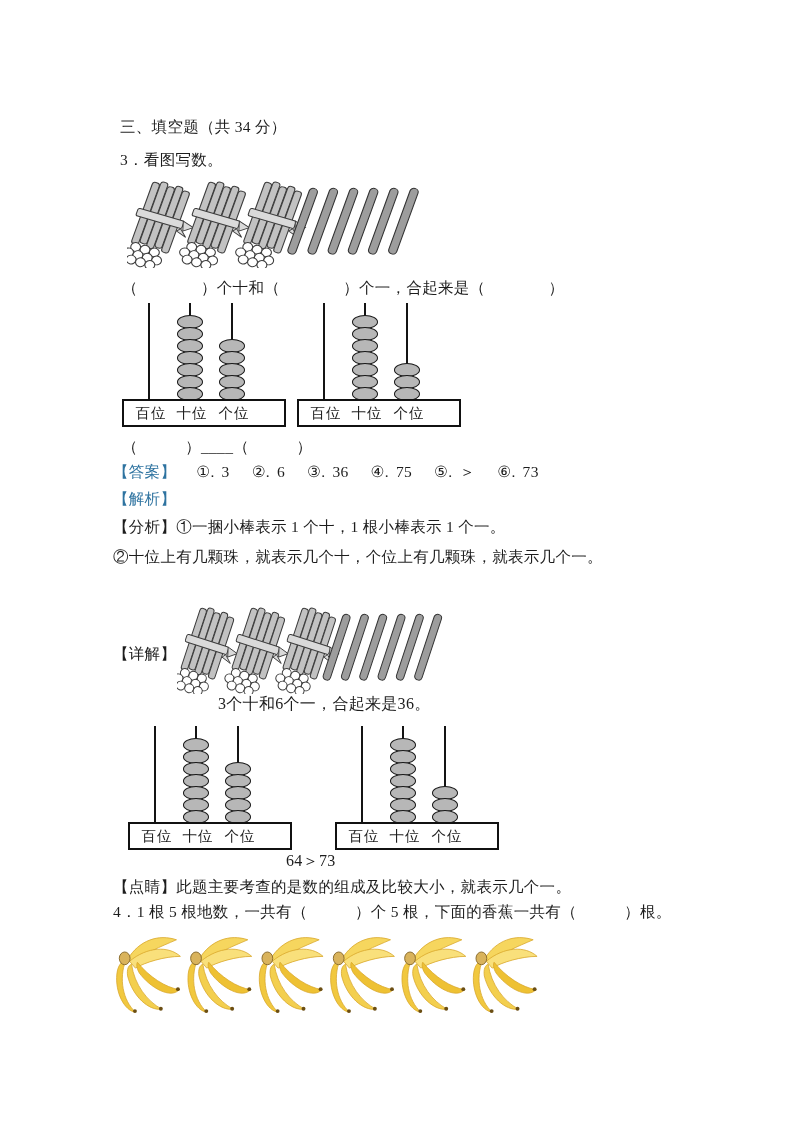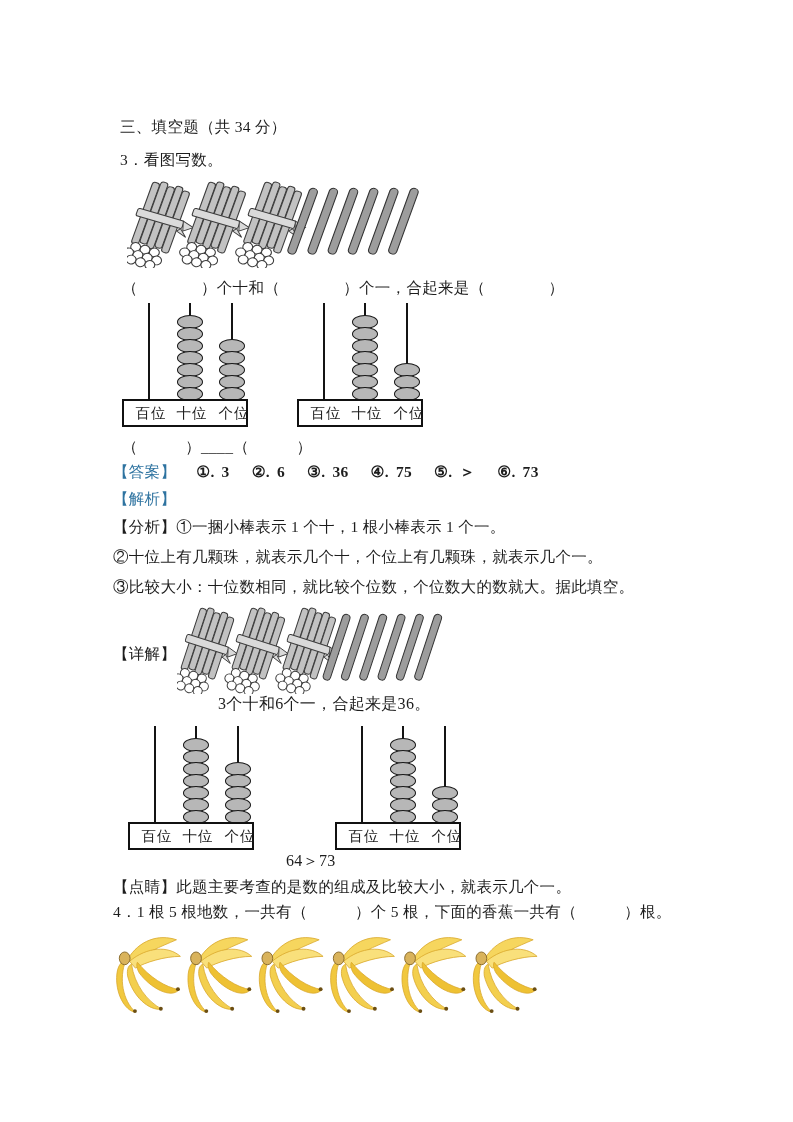--- a/index.html
+++ b/index.html
@@ -4,29 +4,29 @@
 <style>
   html,body{margin:0;padding:0;background:#ffffff;}
   .page{
     position:relative;width:793px;height:1122px;background:#ffffff;overflow:hidden;
     font-family:"Liberation Serif","DejaVu Serif",serif;
     color:#1d1d1d;font-size:15.5px;letter-spacing:.3px;line-height:1.25;
   }
   .abs{position:absolute;white-space:nowrap;}
   .blue{color:var(--label-blue,#2e73a0);}
   .answer-line .answer-label{margin-right:20px;}
-  .ans-item{display:inline-block;margin-right:22px;font-weight:bold;}
+  .ans-item{display:inline-block;margin-right:22px;}
   .ans-item .num{margin-right:7px;}
   
   .abacus{position:absolute;width:140px;height:124px;top:0;}
   .rod{position:absolute;top:0;width:2px;height:96px;background:#141414;}
   .beadcol{position:absolute;bottom:26px;width:26px;}
   .bead{width:26px;height:14px;border-radius:50%;background:var(--bead,#b7b7b7);
         border:1.5px solid #161616;box-sizing:border-box;margin-top:-2px;}
-  .abox{position:absolute;top:96px;left:0;width:126px;height:28px;border:2px solid #111;
+  .abox{position:absolute;top:96px;left:0;width:164px;height:28px;border:2px solid #111;
         box-sizing:border-box;background:#fff;}
   .abox span{position:absolute;top:3px;width:44px;text-align:center;font-size:14.5px;letter-spacing:1px;}
   .caption{font-size:16px;}
 </style>
 </head>
 <body>
 
 <div class="page">
 
   <div class="abs" style="left:120px;top:117px">三、填空题（共 34 分）</div>
@@ -180,21 +180,20 @@
   <div class="abs" style="left:122px;top:437px">（　　　）____（　　　）</div>
 
   <div class="abs answer-line" style="left:113px;top:462px">
     <span class="blue answer-label">【答案】</span><span class="ans-item"><span class="num">①.</span><span>3</span></span><span class="ans-item"><span class="num">②.</span><span>6</span></span><span class="ans-item"><span class="num">③.</span><span>36</span></span><span class="ans-item"><span class="num">④.</span><span>75</span></span><span class="ans-item"><span class="num">⑤.</span><span>＞</span></span><span class="ans-item"><span class="num">⑥.</span><span>73</span></span>
   </div>
 
   <div class="abs blue" style="left:113px;top:489px">【解析】</div>
 
   <div class="abs" style="left:113px;top:517px">【分析】①一捆小棒表示 1 个十，1 根小棒表示 1 个一。</div>
   <div class="abs" style="left:113px;top:547px">②十位上有几颗珠，就表示几个十，个位上有几颗珠，就表示几个一。</div>
-  <div class="abs" style="left:113px;top:577px">③比较大小：十位数相同，就比较个位数，个位数大的数就大。据此填空。</div>
 
   <div class="abs" style="left:113px;top:644px">【详解】</div>
 
   <svg class="abs" style="left:177px;top:606px" width="268" height="88" viewBox="0 0 300 100" preserveAspectRatio="none">
       <g transform="translate(0,2)">
         <g transform="rotate(18 32 48)">
           <rect x="12" y="4" width="7.5" height="73" rx="3" fill="#c2c2c2" stroke="#3c3c3c" stroke-width="1.1"></rect>
           <rect x="20" y="1" width="7.5" height="73" rx="3" fill="#c2c2c2" stroke="#3c3c3c" stroke-width="1.1"></rect>
           <rect x="28" y="4" width="7.5" height="73" rx="3" fill="#c2c2c2" stroke="#3c3c3c" stroke-width="1.1"></rect>
           <rect x="36" y="1" width="7.5" height="73" rx="3" fill="#c2c2c2" stroke="#3c3c3c" stroke-width="1.1"></rect>

